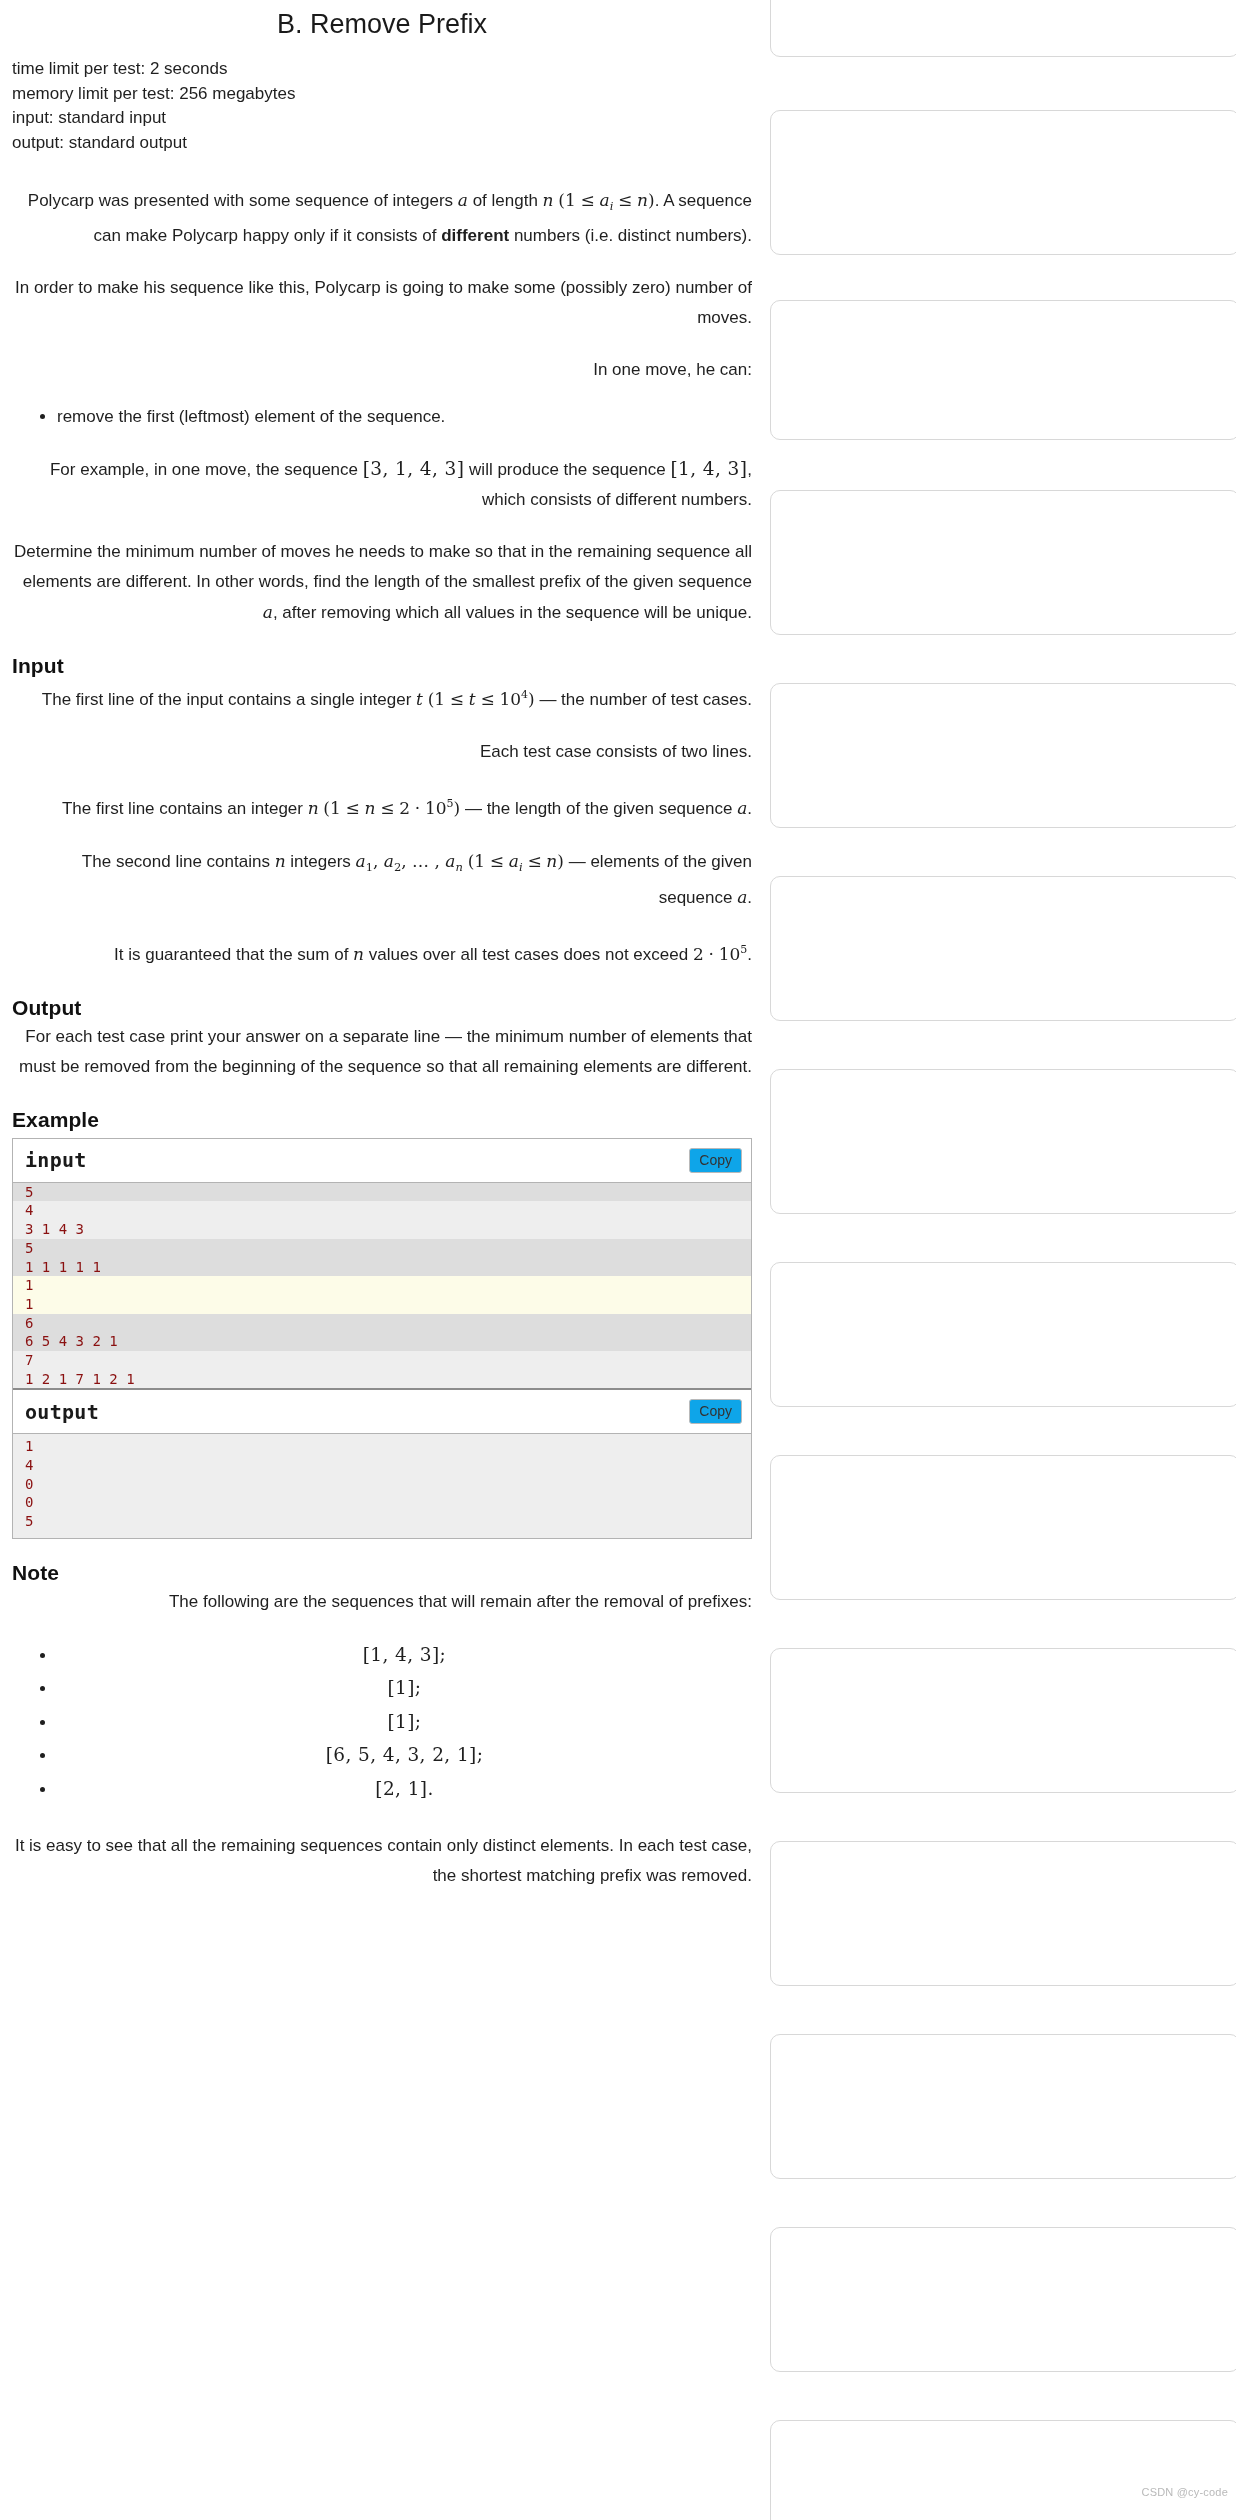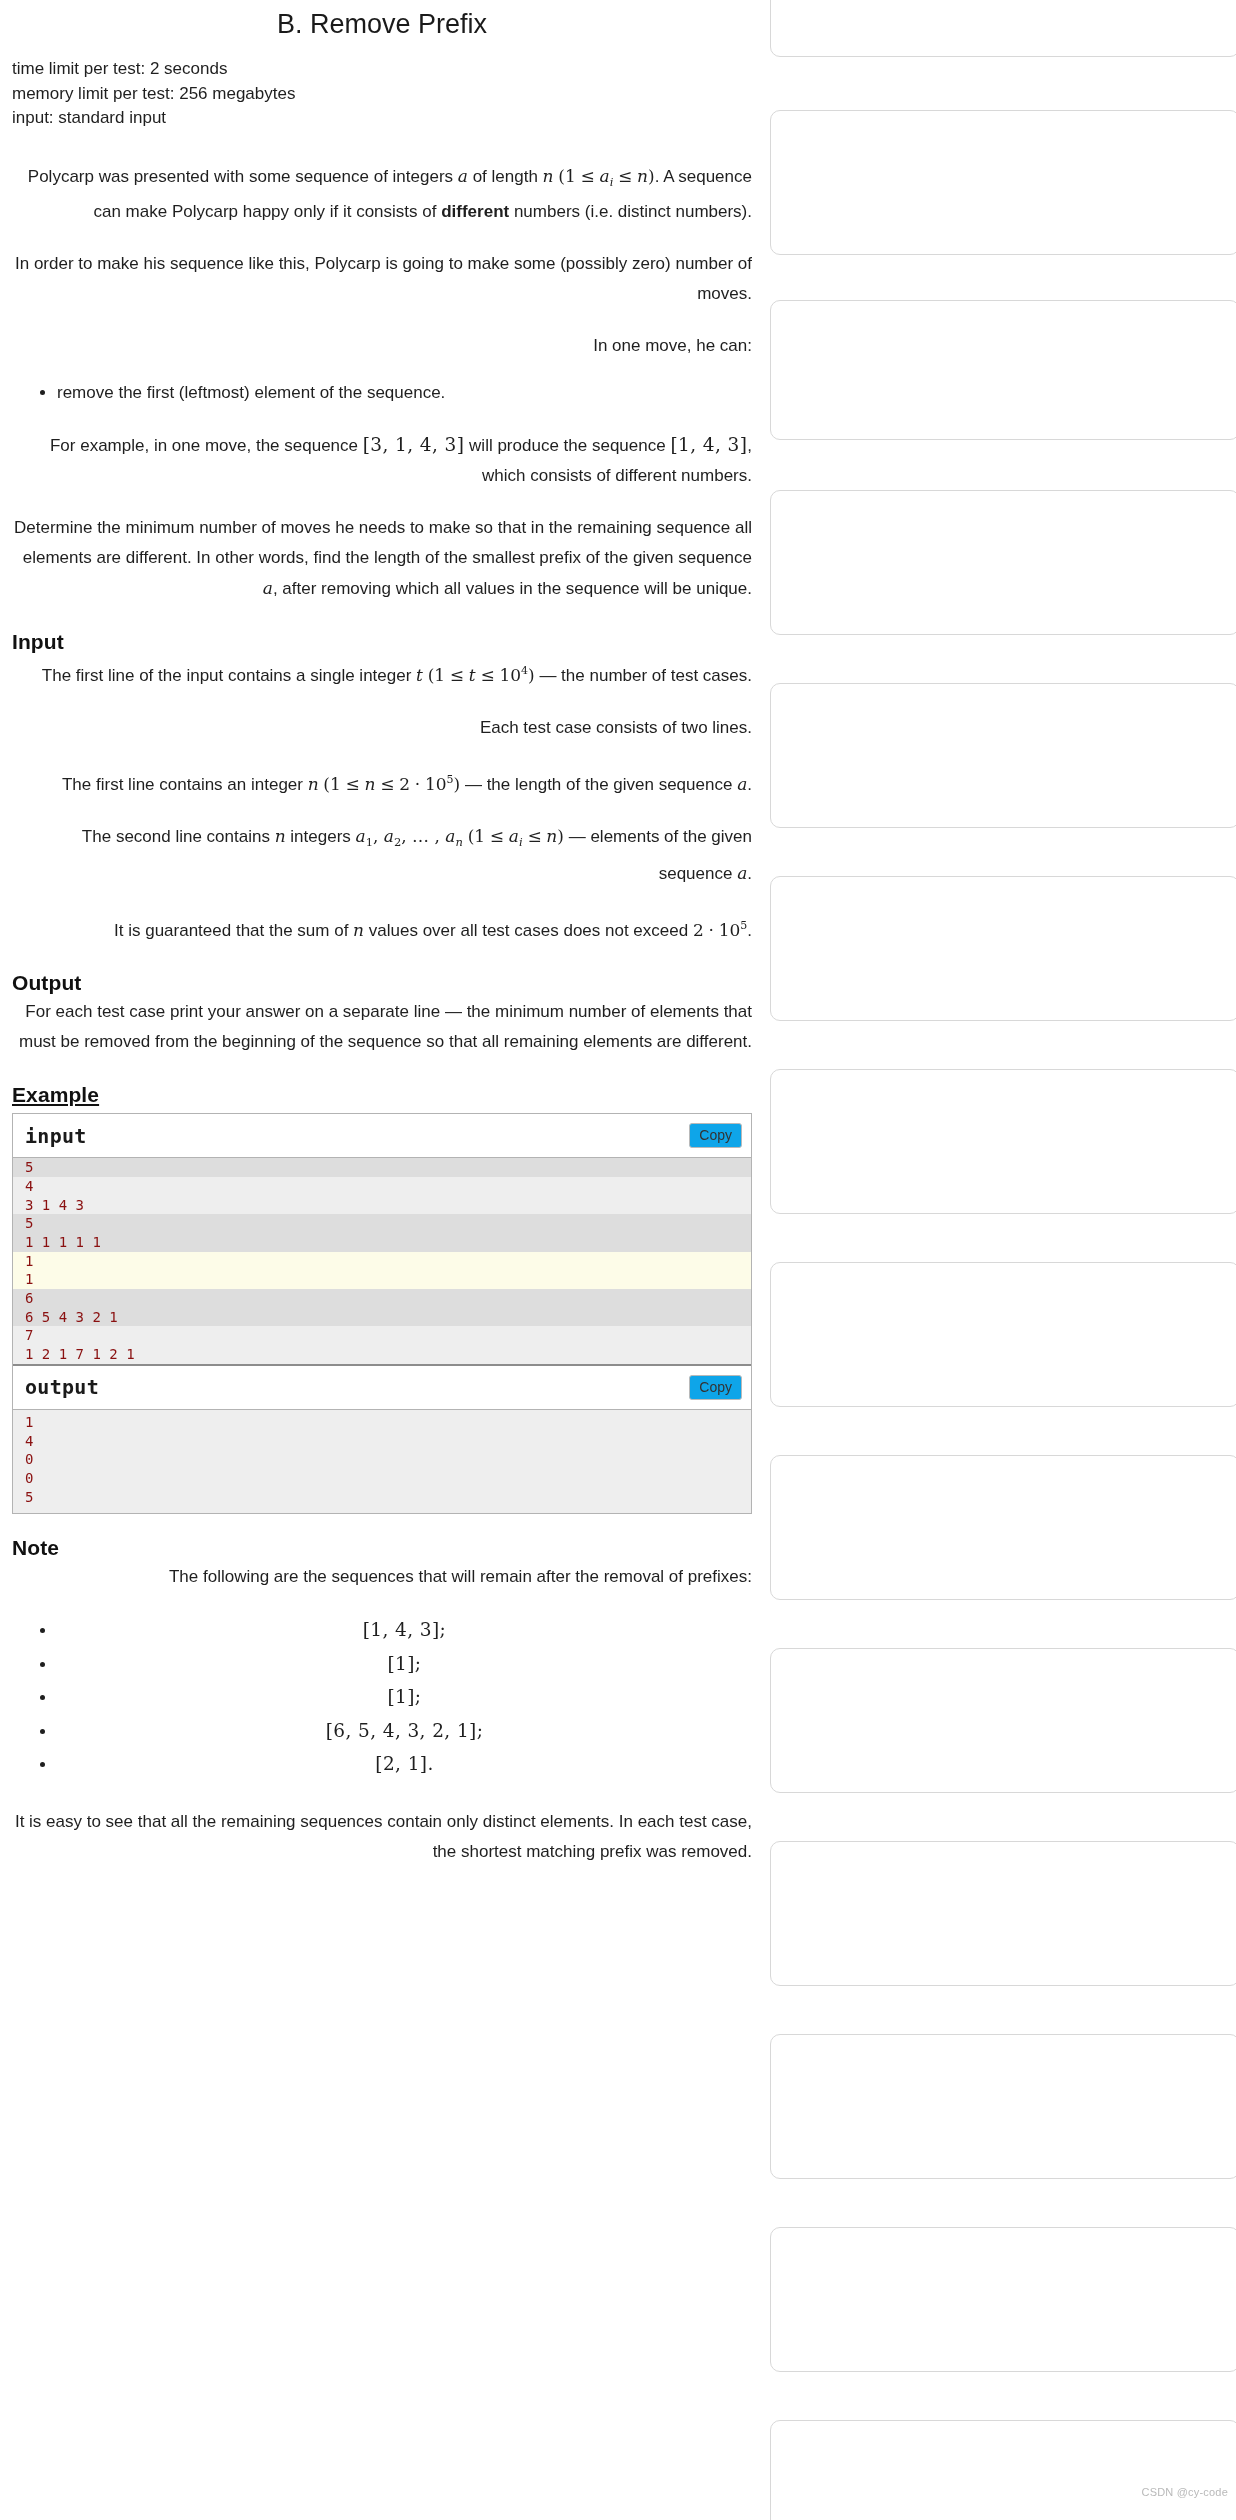--- a/index.html
+++ b/index.html
@@ -98,21 +98,21 @@
     text-align: center;
   }
 
   h2.section {
     font-size: 21px;
     font-weight: bold;
     margin: 26px 0 2px 0;
     color: #111111;
     letter-spacing: 0.1px;
   }
-  h2.section.example-h { margin-bottom: 6px; text-decoration: underline; }
+  h2.section.example-h { margin-bottom: 6px; }
 
   b { font-weight: bold; }
 
   
   .mi {
     font-family: "DejaVu Serif", "Liberation Serif", serif;
     font-style: italic;
     font-size: 17px;
   }
   .mn {
@@ -242,20 +242,21 @@
   </div>
 
   <div class="content">
 
     <h1 class="problem-title">B. Remove Prefix</h1>
 
     <div class="limits">
       <div>time limit per test: 2 seconds</div>
       <div>memory limit per test: 256 megabytes</div>
       <div>input: standard input</div>
+      <div>output: standard output</div>
     </div>
 
     <p class="body-text" style="margin-top:30px;"><span>Polycarp was presented with some sequence of integers </span><span class="mi">a</span><span> of length </span><span class="mi">n</span> <span class="mo">(</span><span class="mn">1</span> <span class="mo">≤</span> <span class="mi">a</span><span class="msub">i</span> <span class="mo">≤</span> <span class="mi">n</span><span class="mo">)</span><span>. A sequence can make Polycarp happy only if it consists of </span><b>different</b><span> numbers (i.e. distinct numbers).</span></p>
 
     <p class="body-text">In order to make his sequence like this, Polycarp is going to make some (possibly zero) number of moves.</p>
 
     <p class="body-text">In one move, he can:</p>
 
     <ul class="bullets">
       <li>remove the first (leftmost) element of the sequence.</li>

